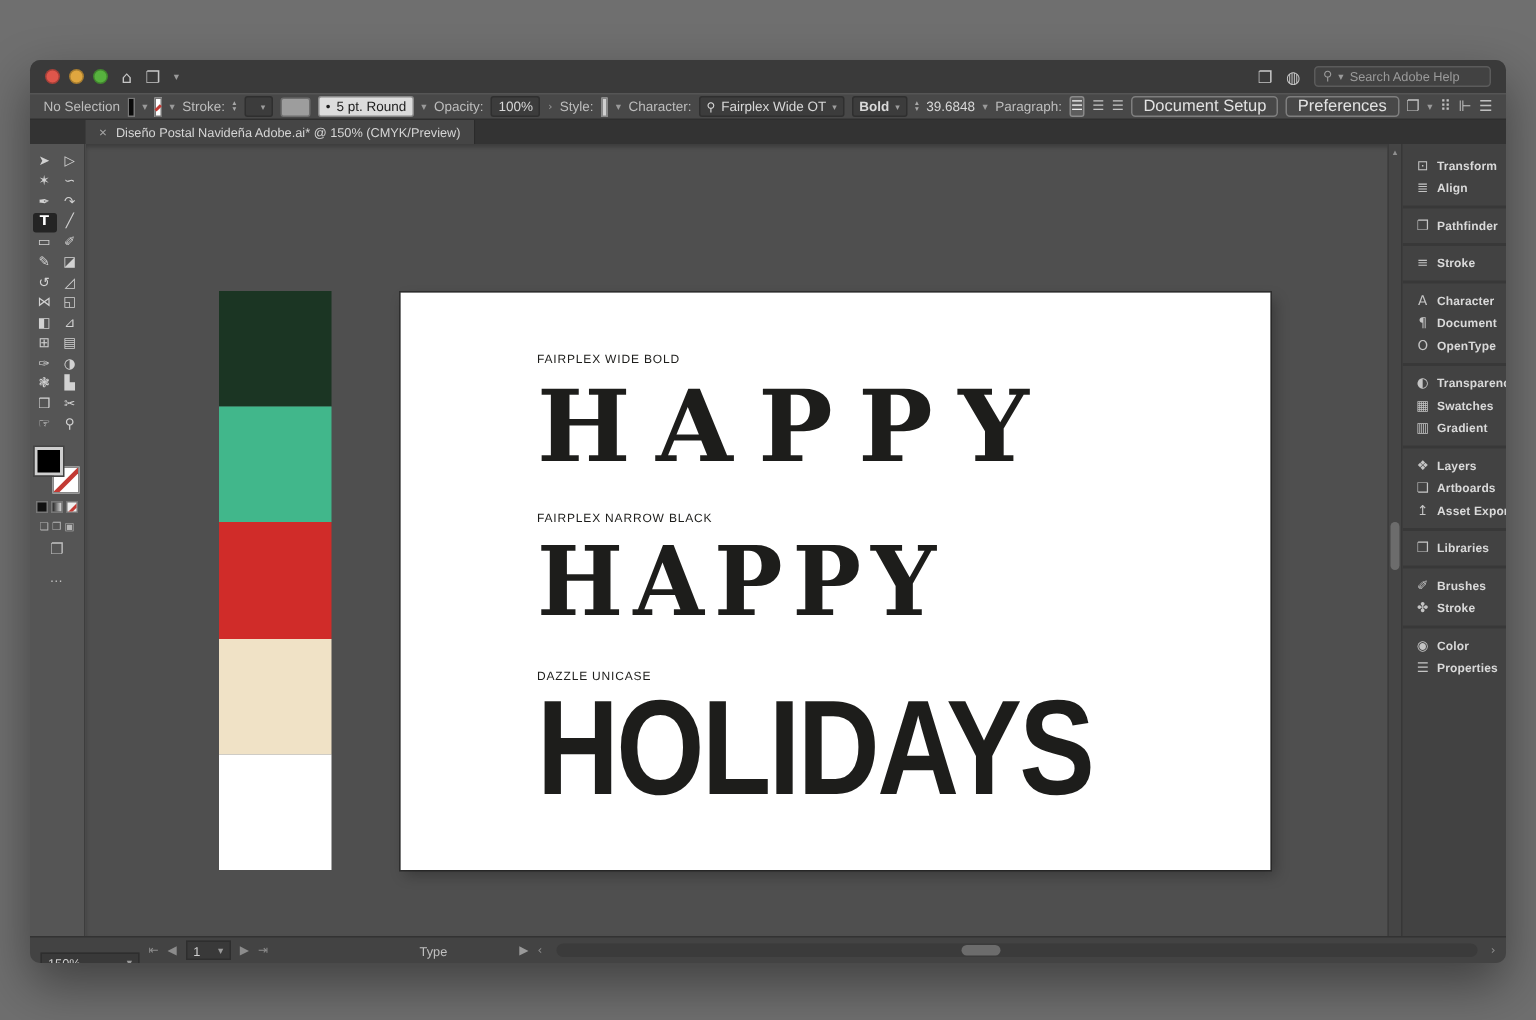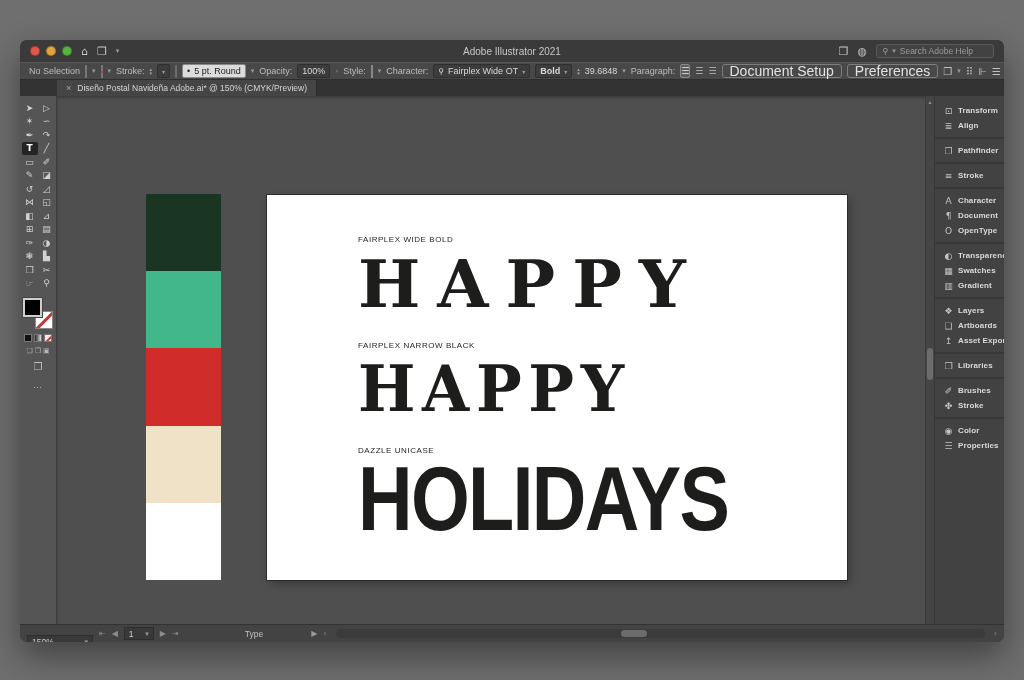--- a/index.html
+++ b/index.html
@@ -40,21 +40,21 @@
            height:2px; background:#c33a34; transform:rotate(-45deg); }
   .stepper { display:inline-flex; flex-direction:column; font-size:5px; line-height:4.5px;
              color:#a8a8a8; font-family:"DejaVu Sans",sans-serif; }
   .profilebox { width:76px; height:13px; background:#9d9d9d; border-radius:2px; border:1px solid #6e6e6e; }
   .brushcombo { background:#dcdcdc; color:#1c1c1c; border-color:#888; }
   .stylebox { width:13px; height:13px; background:#cfcfcf; border:1px solid #888; }
   .alignbtn { width:14px; height:14px; display:inline-flex; align-items:center; justify-content:center;
               color:#c2c2c2; font-size:9px; border-radius:2px; font-family:"DejaVu Sans",sans-serif; }
   .alignbtn.active { background:#5d5d5d; border:1px solid #8a8a8a; color:#f0f0f0; }
   .obtn { border:1px solid #7e7e7e; border-radius:3px; height:14px; padding:0 7px;
-          display:inline-flex; align-items:center; color:#e2e2e2; background:transparent; font-size:14px; }
+          display:inline-flex; align-items:center; color:#e2e2e2; background:transparent; font-size:11px; }
   .ob-iconbtn { color:#c0c0c0; font-size:10px; font-family:"DejaVu Sans",sans-serif; }
 
   
   .tabbar { height:16px; background:#333333; display:flex; align-items:flex-end; flex:0 0 auto; }
   .doctab { margin-left:37px; height:16px; background:#454545; display:flex; align-items:center;
             gap:6px; padding:0 9px; font-size:8.5px; color:#d6d6d6; border-right:1px solid #2b2b2b; }
   .tabclose { color:#a5a5a5; font-size:9px; }
 
   
   .main { flex:1; display:flex; min-height:0; }
@@ -116,41 +116,40 @@
 
   
   .statusbar { height:18px; background:#434343; border-top:1px solid #333;
                display:flex; align-items:center; gap:6px; padding:0 7px; font-size:8.5px;
                color:#b5b5b5; flex:0 0 auto; }
   .zoombox { width:66px; height:13px; background:#393939; border:1px solid #2e2e2e;
              display:flex; align-items:center; padding:0 4px; gap:8px; color:#d0d0d0;margin-top:16px; }
   .navicon { color:#8c8c8c; font-size:8px; font-family:"DejaVu Sans",sans-serif; }
   .pagebox { width:30px; height:13px; background:#393939; border:1px solid #2e2e2e;
              display:flex; align-items:center; padding:0 4px; gap:4px; color:#d0d0d0; }
-  .statustype { margin-left:60px; color:#c0c0c0; }
+  .statustype { margin-left:95px; color:#c0c0c0; }
   .playicon { margin-left:42px; color:#9a9a9a; font-size:8px; font-family:"DejaVu Sans",sans-serif; }
   .hscroll { flex:1; height:9px; background:#3b3b3b; border-radius:5px; position:relative; margin:0 3px; }
   .hthumb { position:absolute; left:44%; width:26px; top:1px; bottom:1px; background:#6c6c6c; border-radius:4px; }
 </style>
 </head>
 <body>
 
 <div class="stage">
   <div class="window">
 
     <div class="titlebar">
       <div class="lights">
         <span class="light" id="light-close" style="background: rgb(223, 86, 75);"></span>
         <span class="light" id="light-min" style="background: rgb(223, 166, 63);"></span>
         <span class="light" id="light-max" style="background: rgb(87, 178, 62);"></span>
       </div>
       <span class="tb-icon">⌂</span>
       <span class="tb-icon">❐</span>
       <span class="tb-chev">▾</span>
-      <div class="win-title">Adobe Illustrator 2021</div>
       <div class="tb-right">
         <span class="tb-icon">❐</span>
         <span class="tb-icon">◍</span>
         <div class="searchpill">
           <span style="font-family:'DejaVu Sans',sans-serif;">⚲</span>
           <span class="tb-chev">▾</span>
           <span>Search Adobe Help</span>
         </div>
       </div>
     </div>

